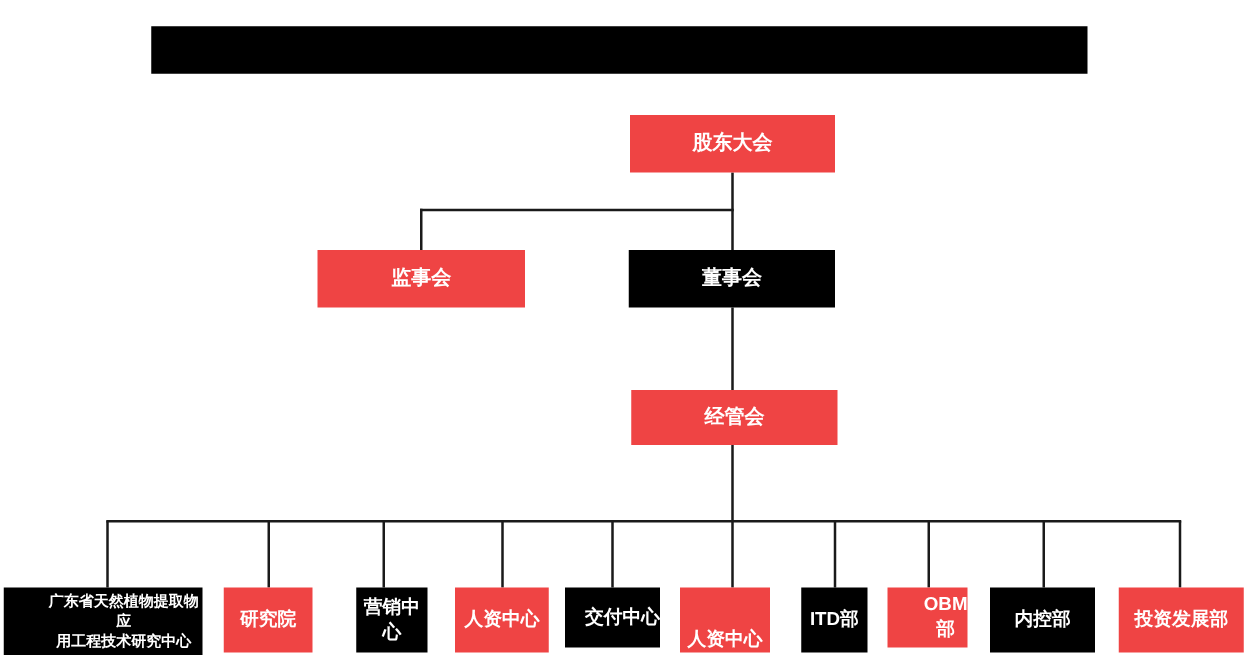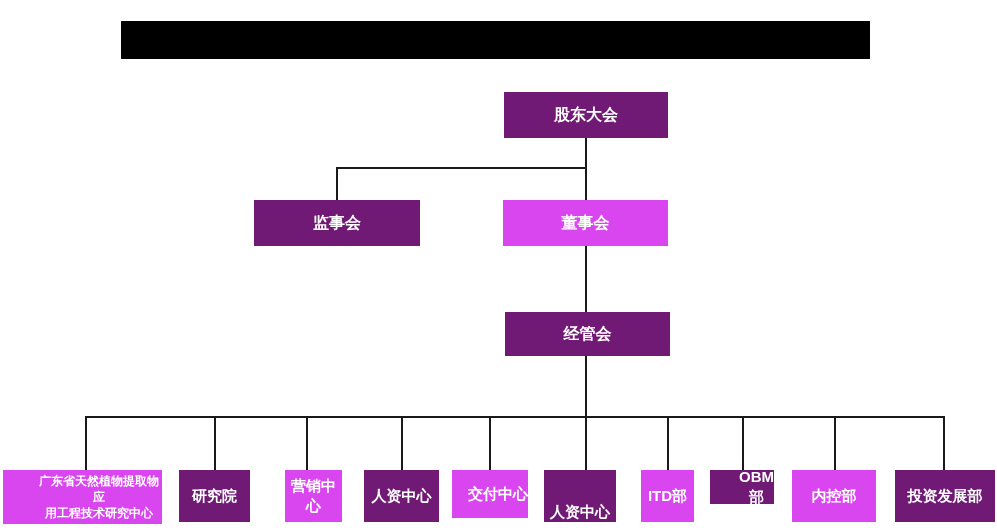--- a/index.html
+++ b/index.html
@@ -28,22 +28,22 @@
     display: flex;
     align-items: center;
     justify-content: center;
     color: #ffffff;
     font-weight: bold;
     font-size: 16px;
     text-align: center;
     box-sizing: border-box;
     z-index: 2;
   }
-  .node.dark  { background: #701a75; }
-  .node.light { background: #d946ef; }
+  .node.dark  { background: #ef4444; }
+  .node.light { background: #000000; }
   .node .lbl { white-space: pre-line; line-height: 1.35; }
   .dept { font-size: 15px; }
   .dept-long { font-size: 12px; }
   .line {
     position: absolute;
     background: #1A1A1A;
     z-index: 1;
   }
   
   .n-root   { left: 504px; top:  92px; width: 164px; height: 46px; }
@@ -59,21 +59,21 @@
   .l-h2          { left:  85px; top: 416px; width: 860px; height: 2px;  }
   .drop          { top: 417px; width: 2px; height: 53px; }
   
   .d0 { left:   3px; top: 470px; width: 159px; height: 54px; padding-left: 33px; }
   .d1 { left: 179px; top: 470px; width:  71px; height: 52px; }
   .d2 { left: 285px; top: 470px; width:  57px; height: 52px; }
   .d3 { left: 364px; top: 470px; width:  75px; height: 52px; }
   .d4 { left: 452px; top: 470px; width:  76px; height: 48px; justify-content: flex-end; }
   .d5 { left: 544px; top: 470px; width:  72px; height: 52px; align-items: flex-end; }
   .d6 { left: 641px; top: 470px; width:  53px; height: 52px; }
-  .d7 { left: 710px; top: 470px; width:  64px; height: 34px; padding-left: 29px; }
+  .d7 { left: 710px; top: 470px; width:  64px; height: 48px; padding-left: 29px; }
   .d8 { left: 792px; top: 470px; width:  84px; height: 52px; }
   .d9 { left: 895px; top: 470px; width: 100px; height: 52px; }
 </style>
 </head>
 <body>
 
 <div class="stage">
 
   <div class="title-bar"></div>
 

